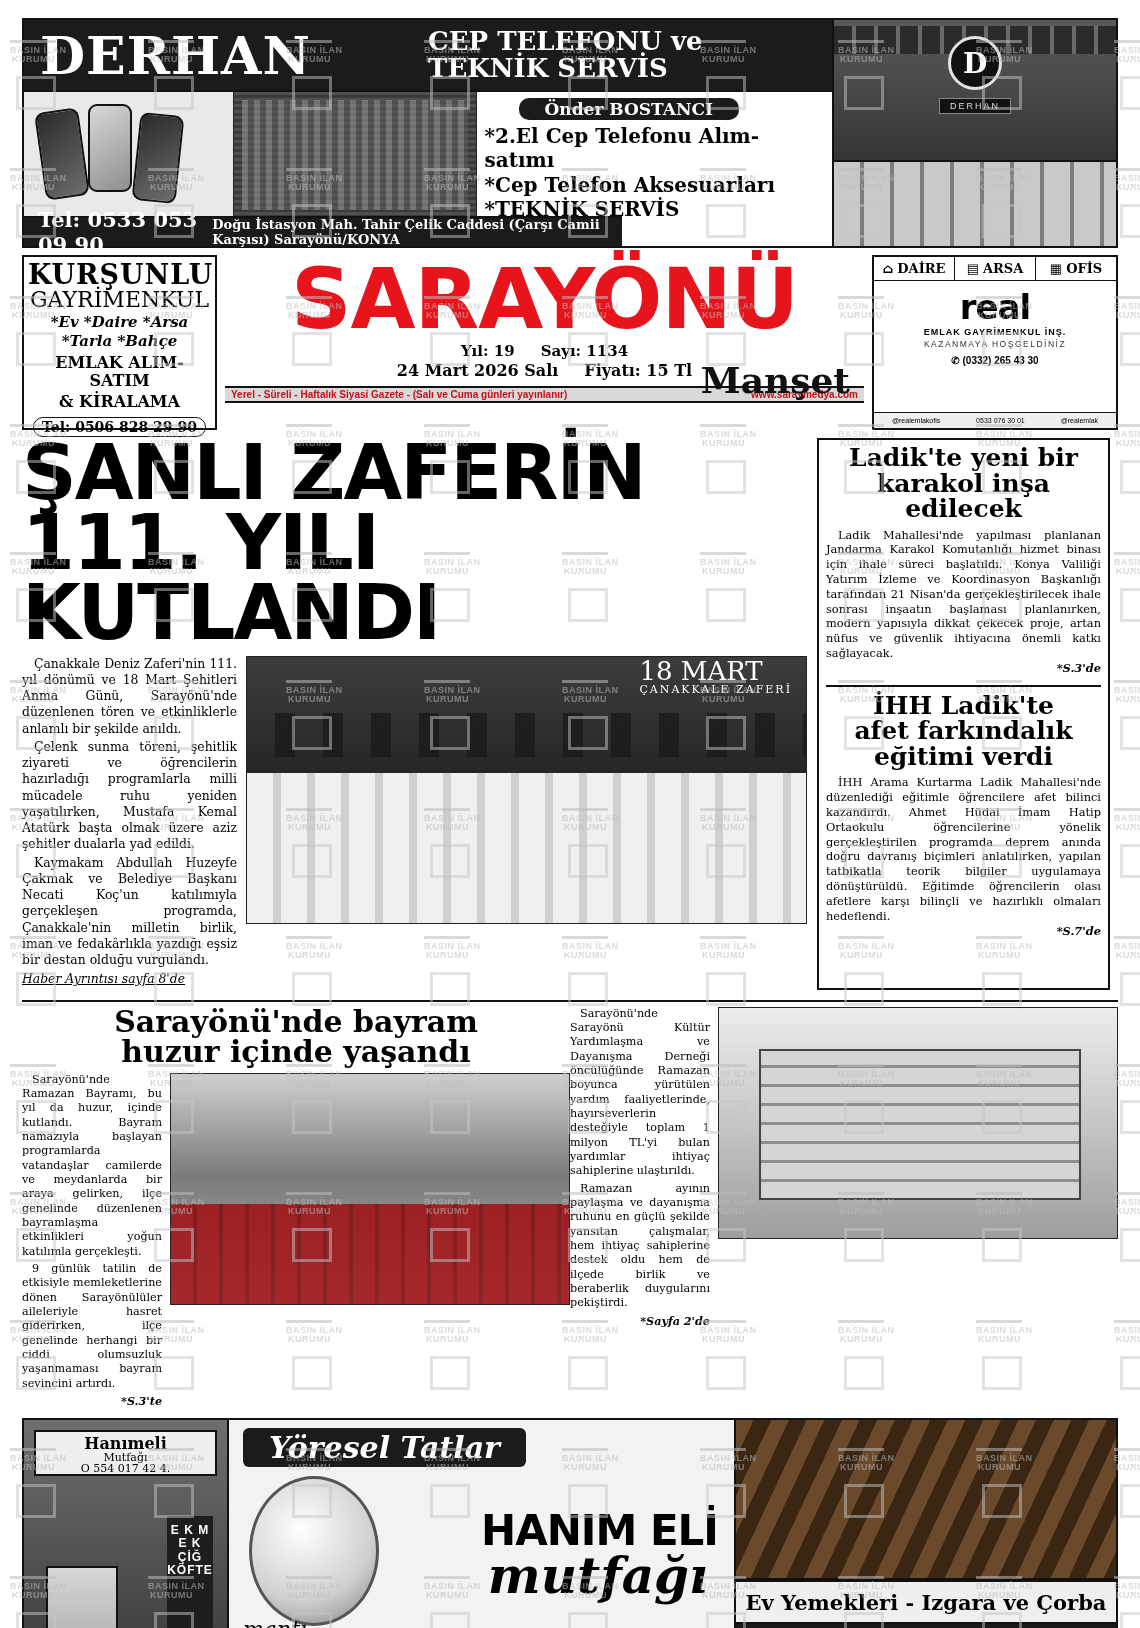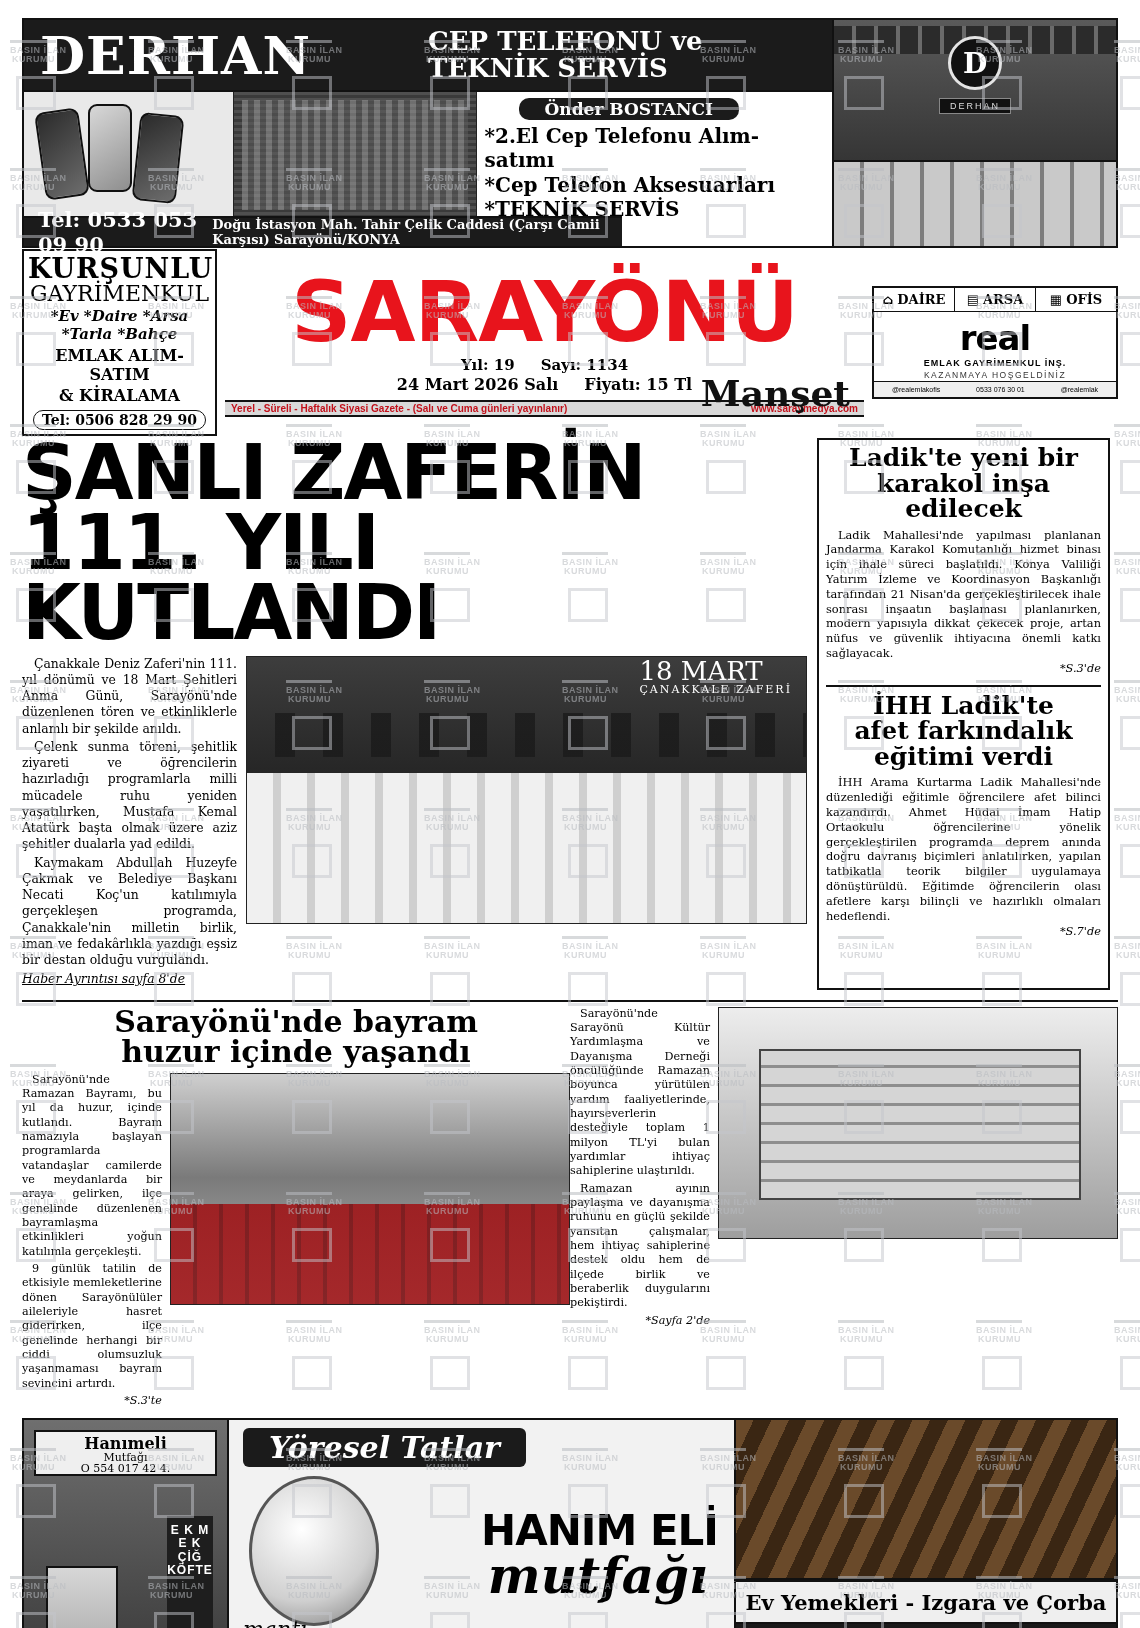--- a/index.html
+++ b/index.html
@@ -88,21 +88,21 @@
     background:repeating-linear-gradient(90deg,#c9c9c9 0 26px,#7d7d7d 26px 30px);
     border-top:2px solid #111; }
   .derhan-foot {
     position:absolute; left:0; bottom:0; width:74%; height:30px; background:#1b1b1b; color:#fff;
     display:flex; align-items:center; border-top:2px solid #111;
   }
   .derhan-tel { font-family:"DejaVu Serif",serif; font-weight:bold; font-size:21px; padding:0 10px 0 14px; }
   .derhan-addr { font-family:"DejaVu Serif",serif; font-weight:bold; font-size:13px; }
 
   
-  .masthead { display:flex; margin-top:7px; height:175px;align-items:center; }
+  .masthead { display:flex; margin-top:7px; height:175px; }
   .kursunlu { width:195px; border:2px solid #111; text-align:center; padding:4px 4px; }
   .kursunlu .k1 { font-family:"DejaVu Serif",serif; font-weight:bold; font-size:27px; letter-spacing:1px; line-height:1; }
   .kursunlu .k2 { font-family:"DejaVu Serif",serif; font-size:22px; line-height:1.05; margin-bottom:2px;}
   .kursunlu .k3 { font-family:"DejaVu Serif",serif; font-style:italic; font-weight:bold; font-size:15px; line-height:1.25; }
   .kursunlu .k4 { font-family:"DejaVu Serif",serif; font-weight:bold; font-size:16px; line-height:1.15; margin-top:3px;}
   .kursunlu .k5 { font-family:"DejaVu Serif",serif; font-weight:bold; font-size:14px; margin-top:5px;
     border:1px solid #111; border-radius:10px; display:inline-block; padding:1px 8px;}
   .title-block { flex:1; padding:0 8px; text-align:center; position:relative; }
   .sarayonu {
     font-family:"DejaVu Sans", sans-serif; font-weight:bold; font-size:84px; color:#e8141c;
@@ -155,21 +155,21 @@
   .lead-photo .banner small { display:block; font-size:11px; letter-spacing:2px; }
   .kids { position:absolute; bottom:0; left:0; right:0; height:150px;
     background:repeating-linear-gradient(90deg,#f0f0f0 0 26px,#cfcfcf 26px 34px); }
   .flagrow { position:absolute; top:56px; left:0; right:0; height:44px;
     background:repeating-linear-gradient(90deg,transparent 0 28px,#1a1a1a 28px 48px); opacity:.8;}
 
   .rh { font-family:"DejaVu Serif",serif; font-weight:bold; font-size:25px; line-height:1.02; text-align:center; }
   .rbody { font-family:"DejaVu Serif",serif; font-size:11.4px; line-height:1.3; text-align:justify; margin-top:6px; }
   .rbody p { margin:0; text-indent:12px; }
   .hr-blk { border:0; border-top:2px solid #111; margin:9px 0 6px; }
-  .ref { font-style:italic; font-weight:normal; }
+  .ref { font-style:italic; font-weight:bold; }
 
   
   .stories { display:flex; gap:0; margin-top:10px; }
   .story { width:50%; border-top:2px solid #111; padding-top:5px; }
   .story h2 { font-family:"DejaVu Serif",serif; font-weight:bold; font-size:30px; line-height:1.0;
     text-align:center; margin:0 0 6px 0; }
   .story-body { display:flex; gap:8px; }
   .story-text { width:140px; font-family:"DejaVu Serif",serif; font-size:11.2px; line-height:1.28; text-align:justify; }
   .story-text p { margin:0 0 3px 0; text-indent:10px; }
   .story-photo { flex:1; height:232px; border:1px solid #222; overflow:hidden; position:relative; }

